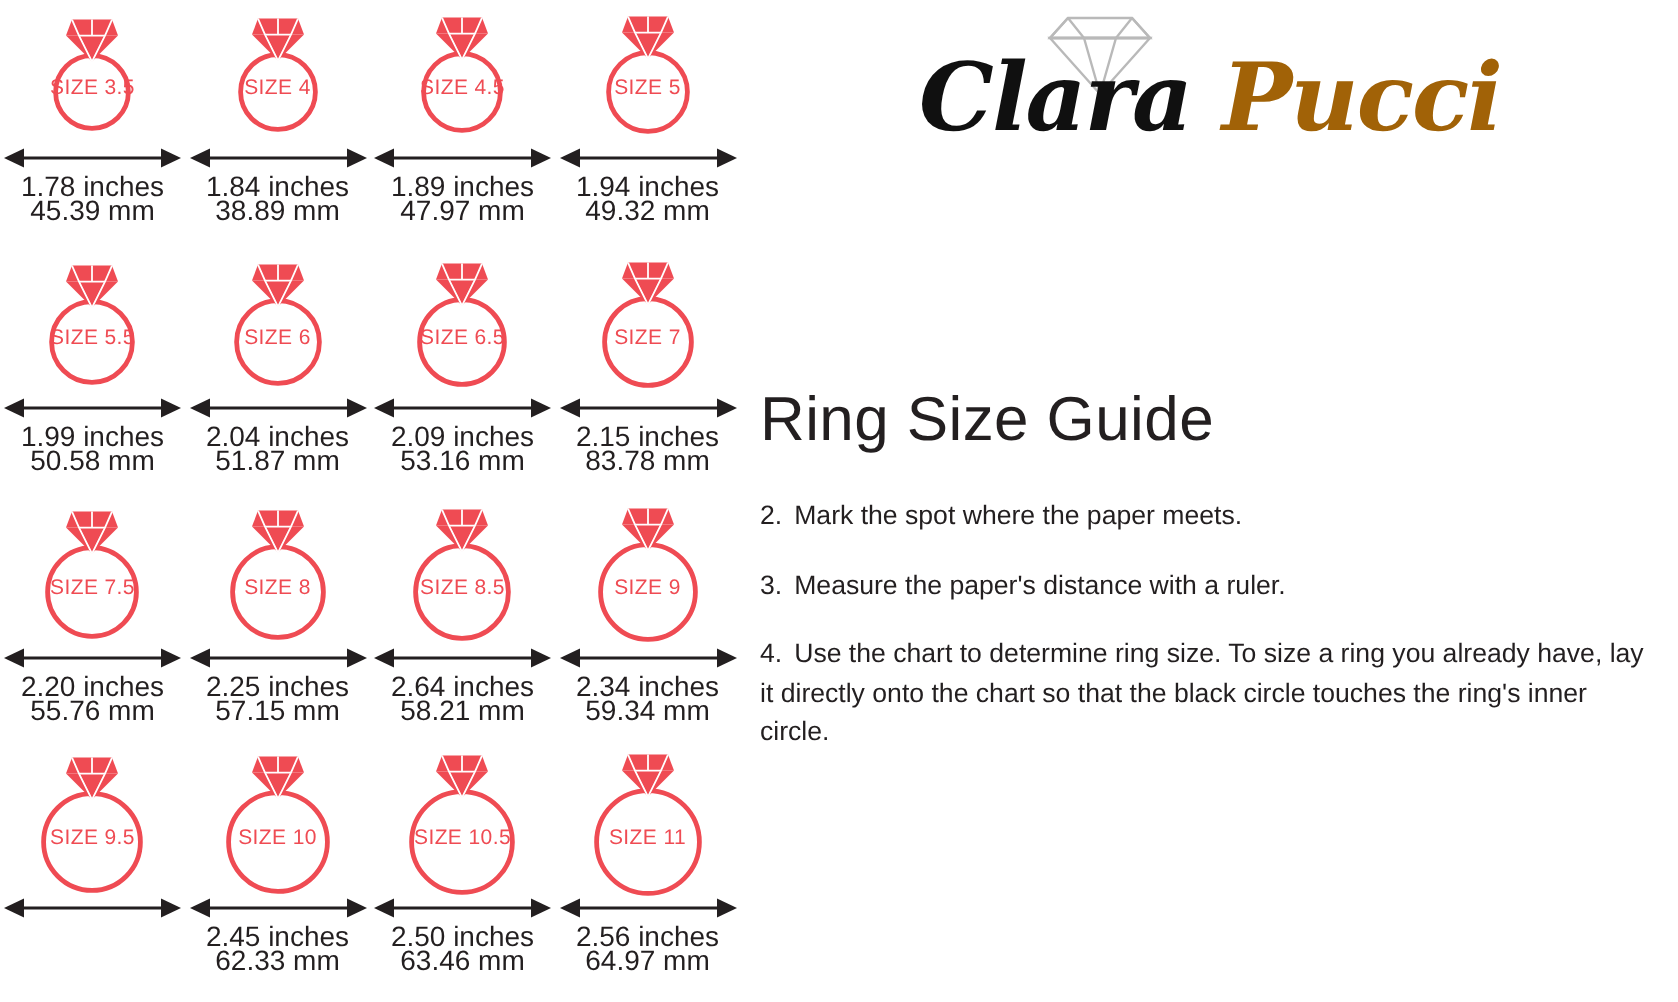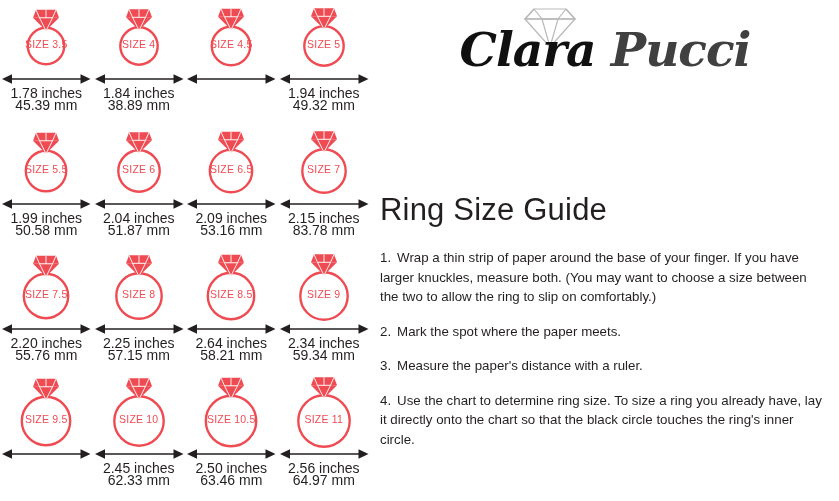--- a/index.html
+++ b/index.html
@@ -95,21 +95,21 @@
     width: 450px;
     text-align: center;
     font-family: "DejaVu Serif", serif;
     font-size: 47px;
     font-style: italic;
     font-weight: bold;
     letter-spacing: -1px;
     white-space: nowrap;
   }
   .logo .brand .clara { color: #101010; }
-  .logo .brand .pucci { color: #404040; }
+  .logo .brand .pucci { color: #a16207; }
 
   .guide-title {
     position: absolute;
     left: 10px;
     top: 192px;
     font-size: 31px;
     font-weight: normal;
     color: #231f20;
     letter-spacing: .2px;
   }
@@ -209,20 +209,24 @@
                 <path d="M46.25,6.800000000000001 L46.25,14.8"></path>
               </g>
             </svg>
             <div class="size-label" style="top:38px">SIZE 4.5</div>
           </div>
           <div class="arrow-wrap"><svg width="92.5" height="14" viewBox="0 0 92.5 14">
               <line x1="10" y1="7" x2="82.5" y2="7" stroke="#231f20" stroke-width="1.6"></line>
               <polygon points="2,7 12,2.2 12,11.8" fill="#231f20"></polygon>
               <polygon points="90.5,7 80.5,2.2 80.5,11.8" fill="#231f20"></polygon>
             </svg></div>
+          <div class="measure">
+            <div>1.89 inches</div>
+            <div>47.97 mm</div>
+          </div>
         </div>
         <div class="ring-cell">
           <div class="ring-art">
             <svg width="92.5" height="72" viewBox="0 0 92.5 72">
               <g fill="none" stroke="#ef4b53" stroke-width="2.4">
                 <circle cx="46.25" cy="44" r="19.7"></circle>
               </g>
               <g fill="#ef4b53">
                 <polygon points="33.25,14.3 59.25,14.3 46.25,27.3"></polygon>
                 <polygon points="36.25,6.300000000000001 56.25,6.300000000000001 59.25,14.3 33.25,14.3"></polygon>
@@ -618,19 +622,18 @@
       </span>
       <div class="brand">
         <span class="clara">Clara</span>
         <span class="pucci">Pucci</span>
       </div>
     </div>
 
     <div class="guide-title">Ring Size Guide</div>
 
     <div class="steps" id="steps">
-        <div class="step"><span class="num">1.</span><span>Wrap a thin strip of paper around the base of your finger. If you have larger knuckles, measure both. (You may want to choose a size between the two to allow the ring to slip on comfortably.)</span></div>
         <div class="step"><span class="num">2.</span><span>Mark the spot where the paper meets.</span></div>
         <div class="step"><span class="num">3.</span><span>Measure the paper's distance with a ruler.</span></div>
         <div class="step"><span class="num">4.</span><span>Use the chart to determine ring size. To size a ring you already have, lay it directly onto the chart so that the black circle touches the ring's inner circle.</span></div>
       </div>
   </div>
 </div>
 
 </body></html>

